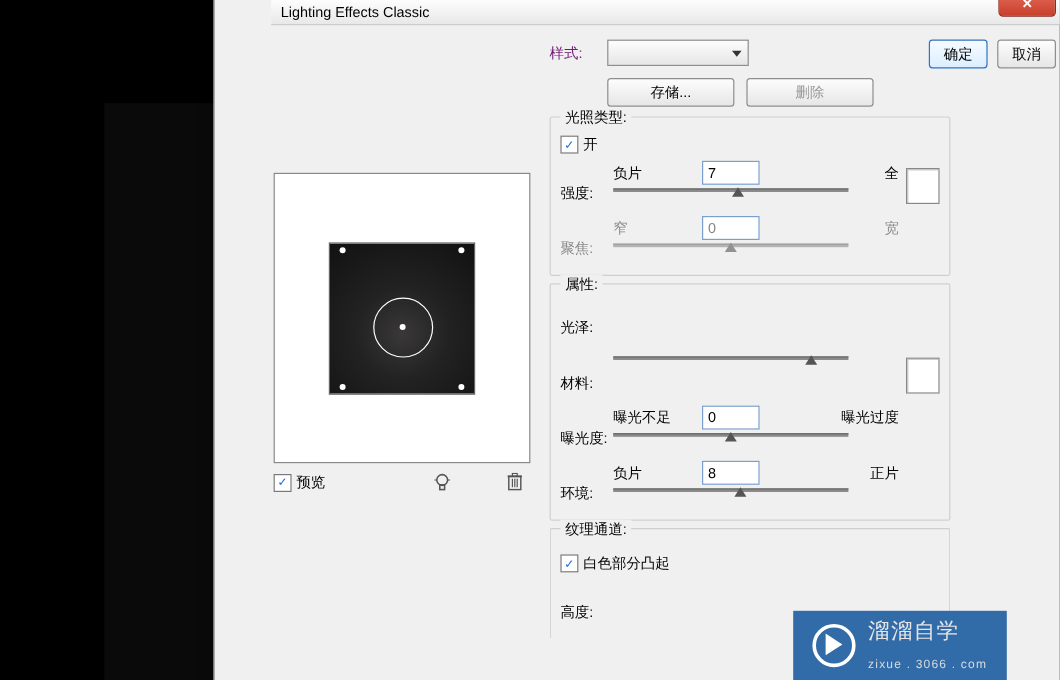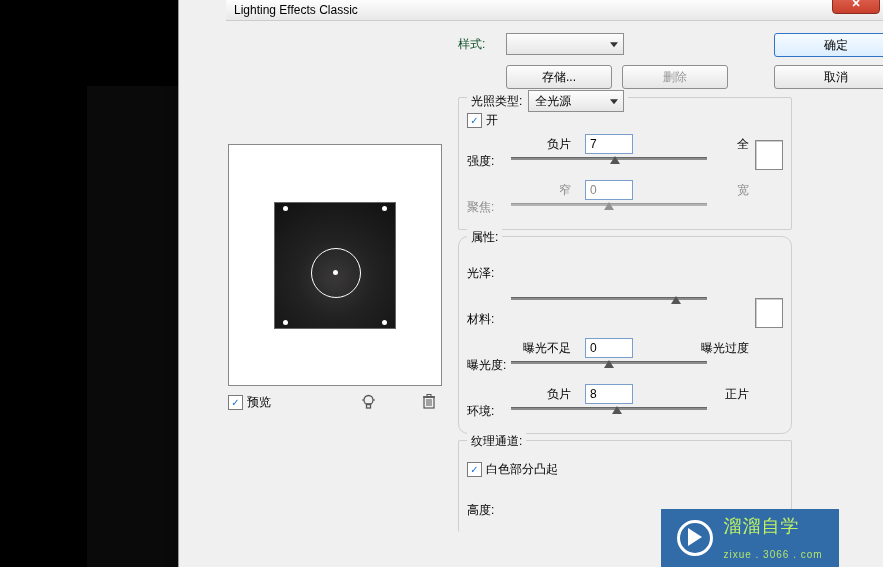--- a/index.html
+++ b/index.html
@@ -148,21 +148,21 @@
     position: absolute;
     left: 232px;
     top: 12px;
     width: 420px;
   }
   .toprow {
     display: flex;
     align-items: center;
     margin-bottom: 10px;
   }
-  .lbl { width: 48px; color: #14532d; }
+  .lbl { width: 48px; color: #701a75; }
   .disabled { color: #888; }
   .dropdown {
     height: 20px;
     border: 1px solid #8e8e8e;
     background: linear-gradient(#fdfdfd, #e6e6e6);
     display: inline-flex;
     align-items: center;
     padding: 0 18px 0 6px;
     position: relative;
     font-size: 12px;
@@ -193,21 +193,20 @@
     border: 1px solid #2f74c5;
     background: linear-gradient(#f6fbff, #dceeff);
     color: #000;
   }
   .btn-stack {
     position: absolute;
     right: 4px;
     top: 12px;
     width: 106px;
     display: flex;
-    flex-direction: column;
     gap: 8px;
     font-family: Liberation Mono, monospace;
   }
   .btn-stack .btn { width: 100%; }
   .section {
     position: relative;
     border: 1px solid #cfcfcf;
     border-radius: 2px;
     padding: 10px 8px 8px 8px;
     margin-bottom: 6px;
@@ -235,21 +234,21 @@
   .slider-body {
     flex: 1;
     position: relative;
   }
   .slider-top {
     display: flex;
     align-items: center;
     font-size: 12px;
     height: 18px;
   }
-  .left-txt { width: 60px; text-align: right; }
+  .left-txt { width: 60px; }
   .valbox {
     width: 38px;
     height: 18px;
     border: 1px solid #7a9ecd;
     background: #fff;
     padding: 0 4px;
     font-size: 12px;
     display: inline-flex;
     align-items: center;
     margin: 0 0 0 14px;
@@ -295,21 +294,21 @@
   .watermark {
     position: absolute;
     right: 44px;
     bottom: 0;
     width: 178px;
     height: 58px;
     background: #316ba8;
     display: flex;
     align-items: center;
     justify-content: center;
-    color: #bef264;
+    color: #e5e5e5;
     gap: 10px;
   }
   .watermark .logo-ring {
     width: 30px; height: 30px;
     border: 3px solid #fff;
     border-radius: 50%;
     position: relative;
   }
   .watermark .logo-ring::after {
     content: "";
@@ -384,23 +383,22 @@
       <div class="toprow">
         <span class="lbl">样式:</span>
         <span class="dropdown" style="width:92px;margin-right:10px"></span>
       </div>
       <div class="sec2-row" style="margin-left:48px;text-align:center;">
         <div class="btn" style="width:88px">存储...</div>
         <div class="btn" style="width:88px;color:#999">删除</div>
       </div>
 
       <div class="section" style="width:316px;">
-        <div class="section-legend" style="display:flex;align-items:center;gap:6px;">
+        <div class="section-legend" style="display:flex;align-items:center;gap:20px;">
           <span>光照类型:</span>
-          <span class="dropdown" style="width:70px">全光源</span>
         </div>
 
         <div class="on-row">
           <span class="checkbox">✓</span>
           <span>开</span>
         </div>
 
         <div class="slider-row">
           <div class="slider-label">强度:</div>
           <div class="slider-body">
@@ -425,21 +423,21 @@
               <span class="right-txt">宽</span>
             </div>
             <div class="track" style="opacity:.6">
               <div class="thumb" style="left:98px"></div>
             </div>
           </div>
           <div style="width:32px"></div>
         </div>
       </div>
 
-      <div class="section" style="width:316px;border-radius:10px;">
+      <div class="section" style="width:316px;">
         <div class="section-legend">属性:</div>
 
         <div class="slider-row">
           <div class="slider-label">光泽:</div>
           <div style="width:32px"></div>
         </div>
 
         <div class="slider-row">
           <div class="slider-label">材料:</div>
           <div class="slider-body">

